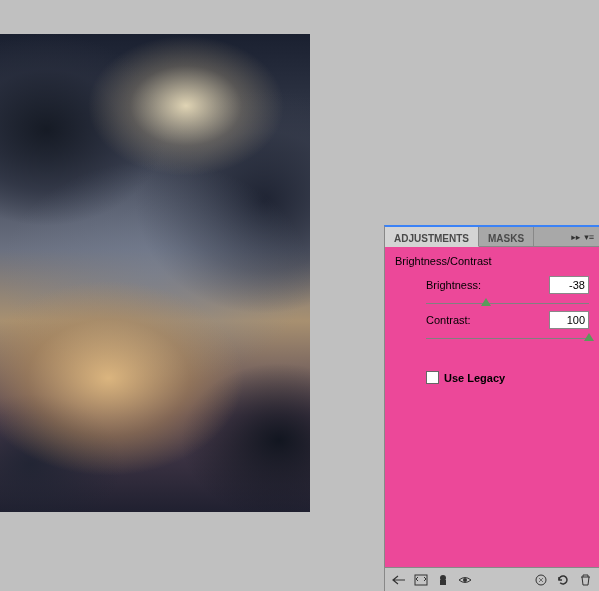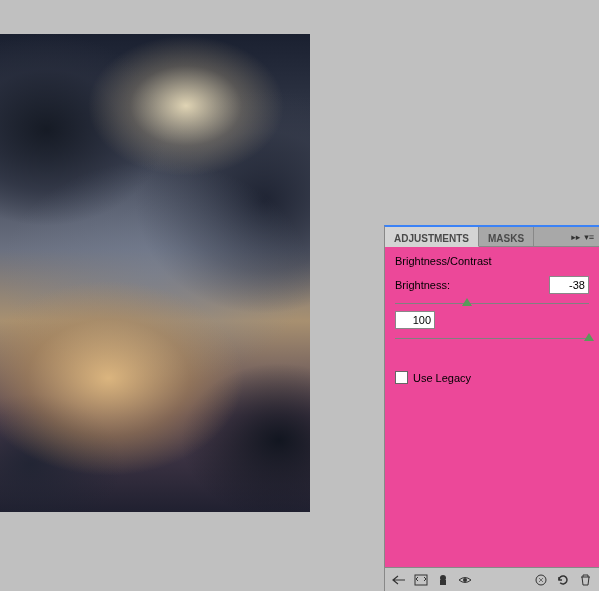--- a/index.html
+++ b/index.html
@@ -116,29 +116,30 @@
   border-right: 5px solid transparent;
   border-bottom: 8px solid #5a9a5a;
   transform: translateX(-5px);
   cursor: pointer;
 }
 .checkbox-row {
   display: flex;
   align-items: center;
   padding: 28px 10px 4px;
   gap: 5px;
+  font-weight: bold;
 }
 .checkbox {
   width: 13px;
   height: 13px;
   border: 1px solid #666;
   background: #fff;
   cursor: pointer;
 }
-.panel-body { flex: 1; }
+.panel-body { flex: 1; margin-left: 31px; }
 .panel-footer {
   height: 24px;
   background: #c4c4c4;
   border-top: 1px solid #888;
   display: flex;
   align-items: center;
   padding: 0 4px;
   gap: 2px;
 }
 .footer-icon {
@@ -176,20 +177,21 @@
   <div class="panel-body">
     <div class="control-row">
       <span class="control-label">Brightness:</span>
       <input class="control-input" value="-38" style="">
     </div>
     <div class="slider-track">
       <div class="slider-thumb" id="brightness-thumb" style="left: 37%;"></div>
     </div>
 
     <div class="control-row">
+      <span class="control-label">Contrast:</span>
       <input class="control-input" value="100" style="">
     </div>
     <div class="slider-track">
       <div class="slider-thumb" id="contrast-thumb" style="left: 100%;"></div>
     </div>
 
     <div class="checkbox-row">
       <div class="checkbox"></div>
       <span>Use Legacy</span>
     </div>

